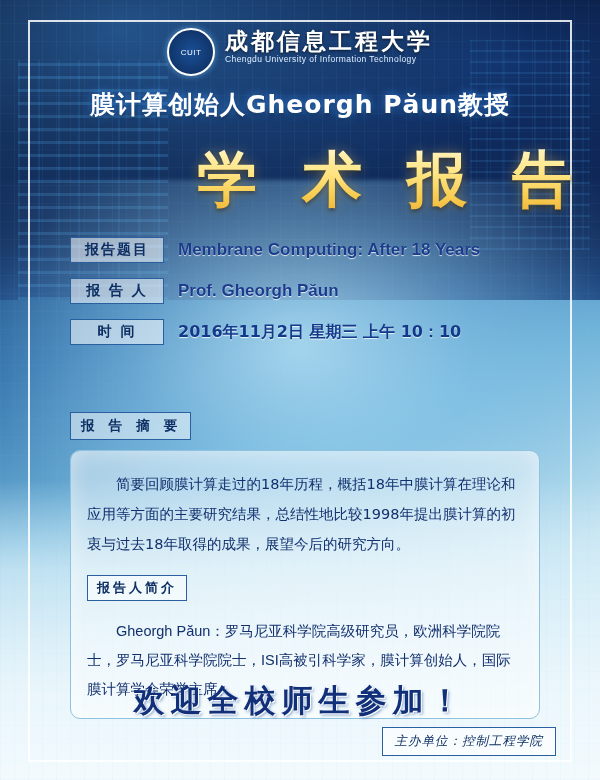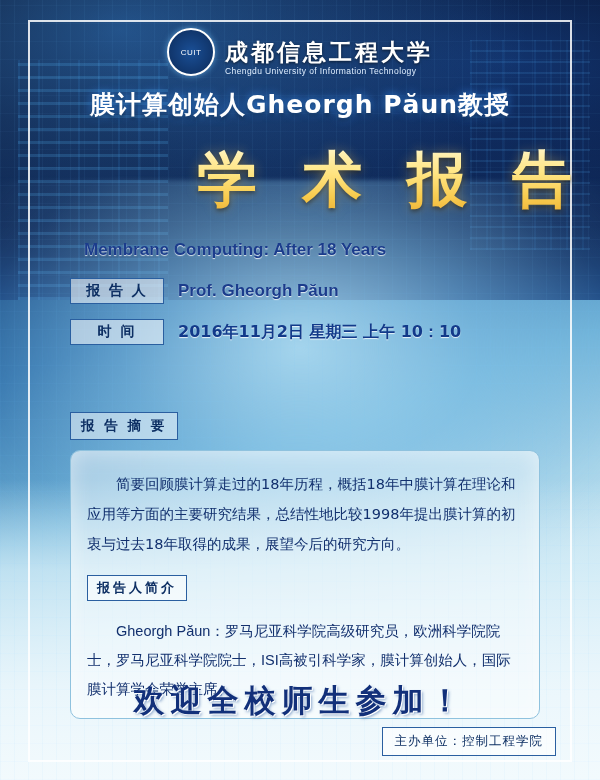--- a/index.html
+++ b/index.html
@@ -75,21 +75,21 @@
   .header {
     position: absolute;
     top: 26px;
     left: 0; right: 0;
     display: flex;
     justify-content: center;
     align-items: center;
   }
   .logo-wrap {
     display: flex;
-    align-items: flex-end;
+    align-items: flex-start;
     gap: 10px;
     padding: 2px 14px;
   }
   .logo-seal {
     width: 44px; height: 44px;
     border-radius: 50%;
     border: 2px solid #ffffff;
     background: radial-gradient(circle at 50% 50%, #1a4f96 0%, #10356b 70%, #0b2550 100%);
     display: flex;
     align-items: center;
@@ -180,21 +180,21 @@
   }
   .info-value.cn {
     font-family: "DejaVu Sans", sans-serif;
     color: #123a8a;
     font-size: 16px;
   }
 
   
   .section-tag {
     position: absolute;
-    font-family: Liberation Sans, sans-serif;
+    font-family: Liberation Mono, monospace;
     font-size: 13.5px;
     font-weight: bold;
     color: #0d2f63;
     border: 1px solid #2a5fa0;
     background: rgba(255,255,255,0.5);
     padding: 4px 10px;
     letter-spacing: 3px;
   }
   #abstract-tag { top: 412px; left: 70px; }
 
@@ -257,20 +257,21 @@
     position: absolute;
     right: 44px;
     bottom: 24px;
     border: 1px solid #2a5fa0;
     background: rgba(255,255,255,0.6);
     padding: 5px 12px;
     font-family: "DejaVu Sans", sans-serif;
     font-size: 12.5px;
     color: #0d2f63;
     letter-spacing: 1px;
+    font-style: italic;
   }
 </style>
 </head>
 <body>
 
 <div class="poster">
 
   <div class="bg-dark-top"></div>
   <div class="chip-left"></div>
   <div class="chip-right"></div>
@@ -287,20 +288,21 @@
         <div class="logo-en">Chengdu University of Information Technology</div>
       </div>
     </div>
   </div>
 
   <div class="title-main">膜计算创始人Gheorgh Păun教授</div>
   <div class="title-big">学 术 报 告</div>
 
   <div class="info">
     <div class="info-row">
+      <div class="info-label">报告题目</div>
       <div class="info-value">Membrane Computing: After 18 Years</div>
     </div>
     <div class="info-row">
       <div class="info-label">报 告 人</div>
       <div class="info-value">Prof. Gheorgh Păun</div>
     </div>
     <div class="info-row">
       <div class="info-label">时    间</div>
       <div class="info-value cn">2016年11月2日 星期三 上午 10：10</div>
     </div>

